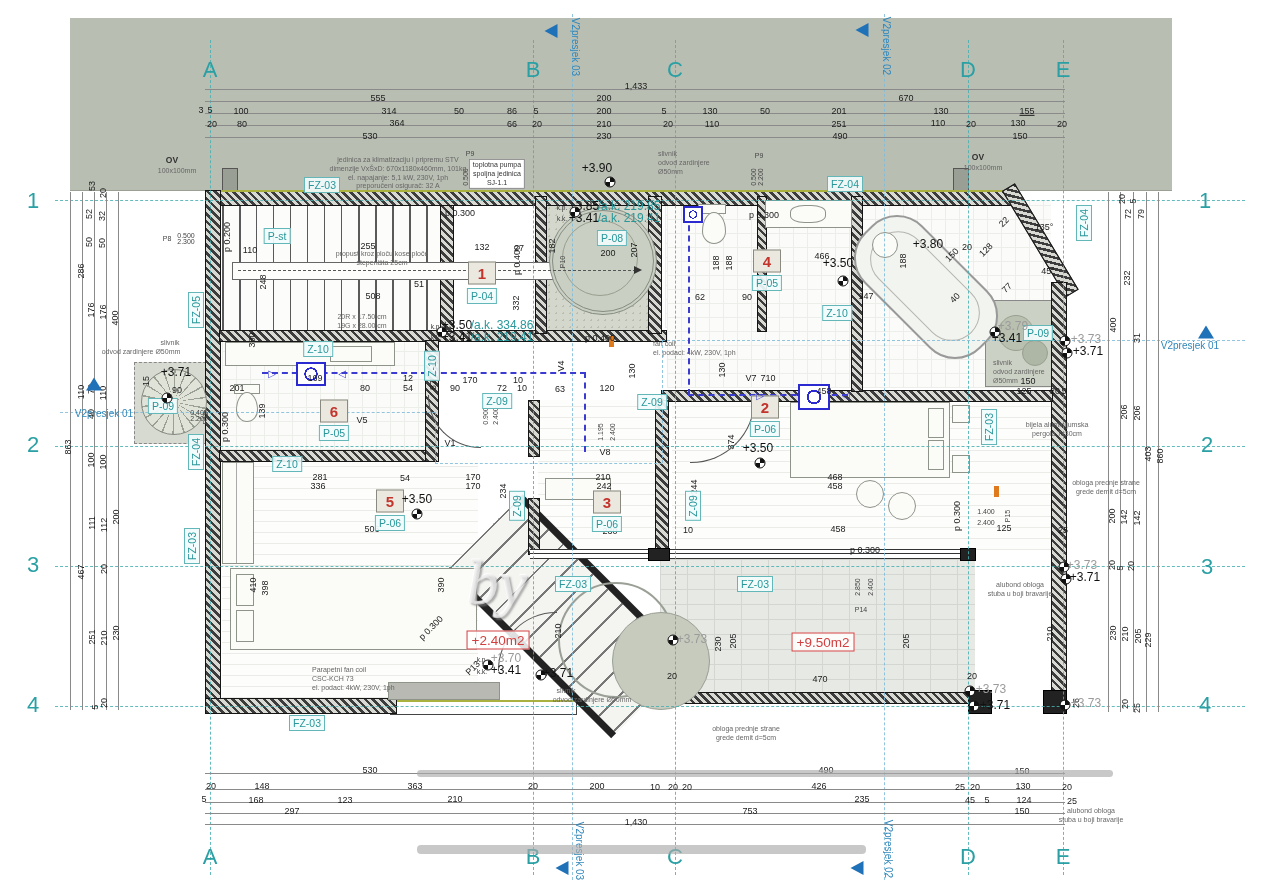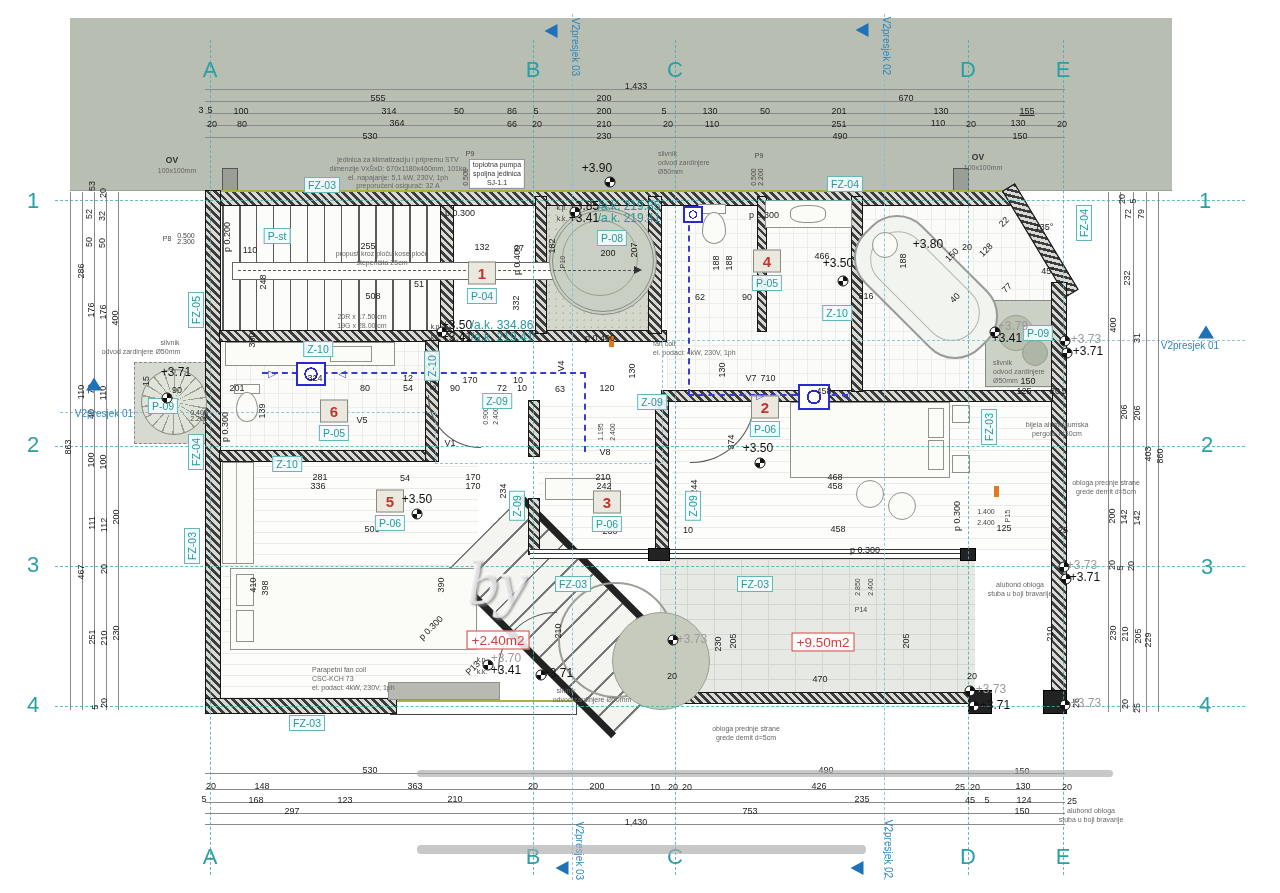--- a/index.html
+++ b/index.html
@@ -340,34 +340,34 @@
       <div class="lb dim" style="left: 419px; top: 284px;">51</div>
       <div class="lb dim" style="left: 373px; top: 296px;">508</div>
       <div class="lb dim v" style="left: 516px; top: 303px;">332</div>
       <div class="lb dim v" style="left: 263px; top: 282px;">248</div>
       <div class="lb dim v" style="left: 252px; top: 340px;">380</div>
       <div class="lb dim v" style="left: 552px; top: 246px;">182</div>
       <div class="lb dim" style="left: 608px; top: 253px;">200</div>
       <div class="lb dim v" style="left: 634px; top: 250px;">207</div>
       <div class="lb dim" style="left: 700px; top: 297px;">62</div>
       <div class="lb dim" style="left: 747px; top: 297px;">90</div>
-      <div class="lb dim" style="left: 866px; top: 296px;">316</div>
+      <div class="lb dim" style="left: 866px; top: 296px;">147</div>
       <div class="lb dim" style="left: 822px; top: 248px; margin-top: 8px;">466</div>
       <div class="lb dim v" style="left: 716px; top: 263px;">188</div>
       <div class="lb dim v" style="left: 729px; top: 263px;">188</div>
       <div class="lb dim v" style="left: 903px; top: 261px;">188</div>
       <div class="lb dim" style="left: 967px; top: 247px;">20</div>
       <div class="lb dim d" style="left: 952px; top: 255px;">150</div>
       <div class="lb dim d" style="left: 986px; top: 250px;">128</div>
       <div class="lb dim d" style="left: 1004px; top: 222px;">22</div>
       <div class="lb dim d" style="left: 955px; top: 298px;">40</div>
       <div class="lb dim d" style="left: 1007px; top: 288px;">77</div>
       <div class="lb dim" style="left: 1044px; top: 227px;">135°</div>
       <div class="lb dim" style="left: 1048px; top: 271px;">45°</div>
-      <div class="lb dim" style="left: 315px; top: 378px;">324</div>
+      <div class="lb dim" style="left: 315px; top: 378px;">169</div>
       <div class="lb dim" style="left: 237px; top: 388px;">201</div>
       <div class="lb dim v" style="left: 262px; top: 411px;">139</div>
       <div class="lb dim" style="left: 365px; top: 388px;">80</div>
       <div class="lb dim" style="left: 408px; top: 388px;">54</div>
       <div class="lb dim" style="left: 408px; top: 378px;">12</div>
       <div class="lb dim v" style="left: 433px; top: 385px;">87</div>
       <div class="lb dim" style="left: 455px; top: 388px;">90</div>
       <div class="lb dim" style="left: 470px; top: 380px;">170</div>
       <div class="lb dim" style="left: 502px; top: 388px;">72</div>
       <div class="lb dim" style="left: 518px; top: 380px;">10</div>

